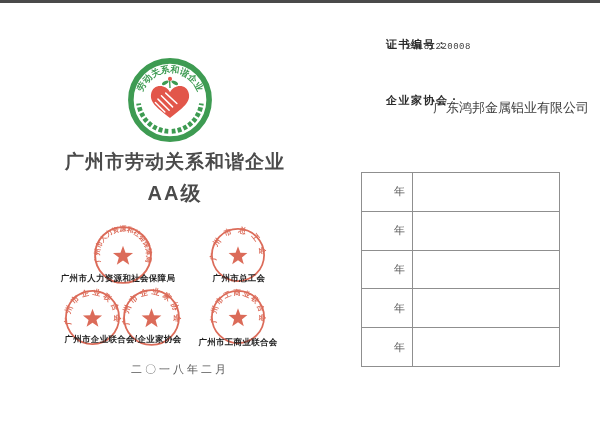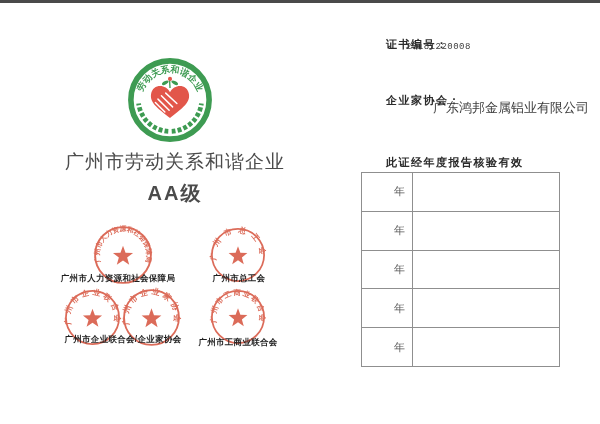--- a/index.html
+++ b/index.html
@@ -10,21 +10,21 @@
     position:relative;
     overflow:hidden;
   }
   .page{position:absolute;left:0;top:0;width:600px;height:424px;background:#fff;}
   .scan-edge{position:absolute;left:0;top:0;width:600px;height:3px;background:#4a4a4a;}
 
   
   .logo{position:absolute;left:127px;top:57px;width:86px;height:86px;}
   .title1{
     position:absolute;left:35px;top:149px;width:280px;
-    text-align:center;font-size:19px;font-weight:400;color:#4b4b4b;
+    text-align:center;font-size:19px;font-weight:700;color:#4b4b4b;
     letter-spacing:1px;white-space:nowrap;
   }
   .title2{
     position:absolute;left:35px;top:180px;width:280px;
     text-align:center;font-size:20px;font-weight:700;color:#4b4b4b;
     letter-spacing:2px;
   }
   .seal{position:absolute;opacity:.92;}
   .seal-label{
     position:absolute;font-size:8.5px;font-weight:bold;color:#1f1f1f;
@@ -139,28 +139,28 @@
     <path id="sp4" d="M 13.9,61.7 A 38,38 0 1 1 86.1,61.7" fill="none"></path>
     <text font-size="12.5" fill="#d95f4b" font-weight="bold" letter-spacing="3">
       <textPath href="#sp4" startOffset="50%" text-anchor="middle">广州市工商业联合会</textPath>
     </text>
     <polygon transform="translate(0,2)" fill="#d95f4b" points="50,33 54.1,44.3 66.2,44.7 56.7,52.2 60,63.8 50,57 40,63.8 43.3,52.2 33.8,44.7 45.9,44.3"></polygon>
   </svg>
 
   <div class="seal-label" style="left:48px;top:334px;width:150px;">广州市企业联合会/企业家协会</div>
   <div class="seal-label" style="left:188px;top:337px;width:100px;">广州市工商业联合会</div>
 
+  <div class="issue-date">二〇一八年二月</div>
 
   <div class="field-label" style="left:357px;top:37px;">证书编号：</div>
   <div class="field-value cert-no-value">20181220008</div>
 
   <div class="field-label" style="left:357px;top:93px;">企业家协会：</div>
   <div class="field-value holder-value">广东鸿邦金属铝业有限公司</div>
 
-  <div class="field-label verify-title">此证经年度报告核验有效</div>
 
   <div class="verify-table">
     <div class="vt-row">
       <div class="vt-cell-year">
           <span>年</span>
         </div>
       <div class="vt-cell-blank"></div>
     </div>
     <div class="vt-row">
       <div class="vt-cell-year">

